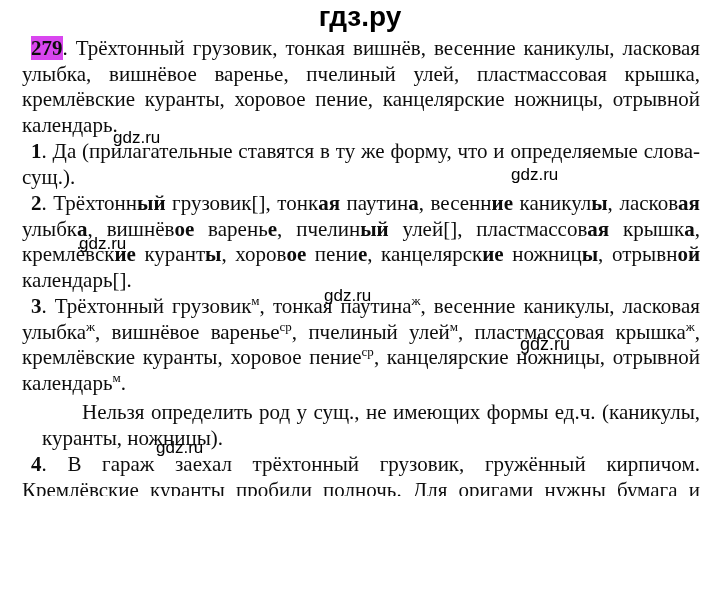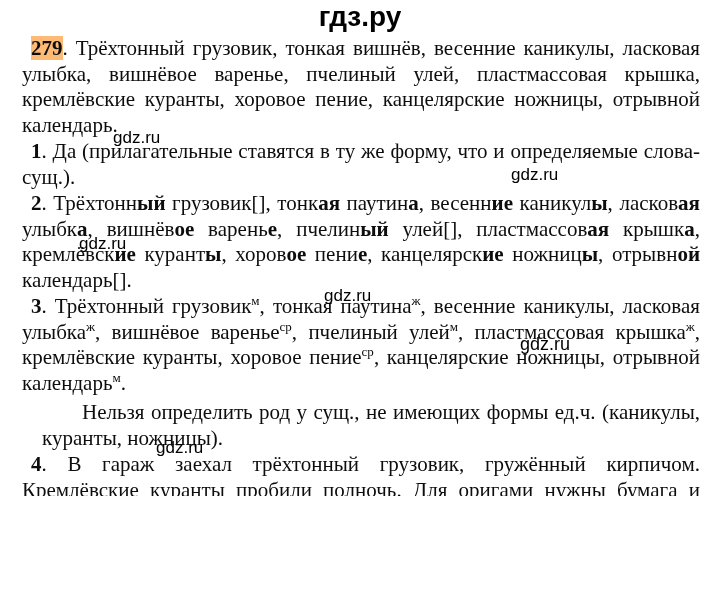--- a/index.html
+++ b/index.html
@@ -29,21 +29,21 @@
     padding:3px 20px 0 22px;
     font-size:21px;
     line-height:25.5px;
     text-align:justify;
     color:#0d0d0d;
   }
   .para { text-indent:9px; margin:0 0 1px 0; }
   .para.note  { text-indent:40px; margin-top:4px;margin-left:20px; }
   .para.extra { margin-top:4px; }
   .b  { font-weight:bold; }
-  .hl { background:#fdba74; }
+  .hl { background:#d946ef; }
   sup { font-size:13px; line-height:0; }
   .smiley { font-size:22px; padding:0 2px; font-family:"DejaVu Sans",sans-serif; }
   .wm {
     position:absolute;
     font-family:"Liberation Sans","DejaVu Sans",sans-serif;
     font-weight:normal;
     color:#000;
     line-height:1;
     white-space:nowrap;
   }

